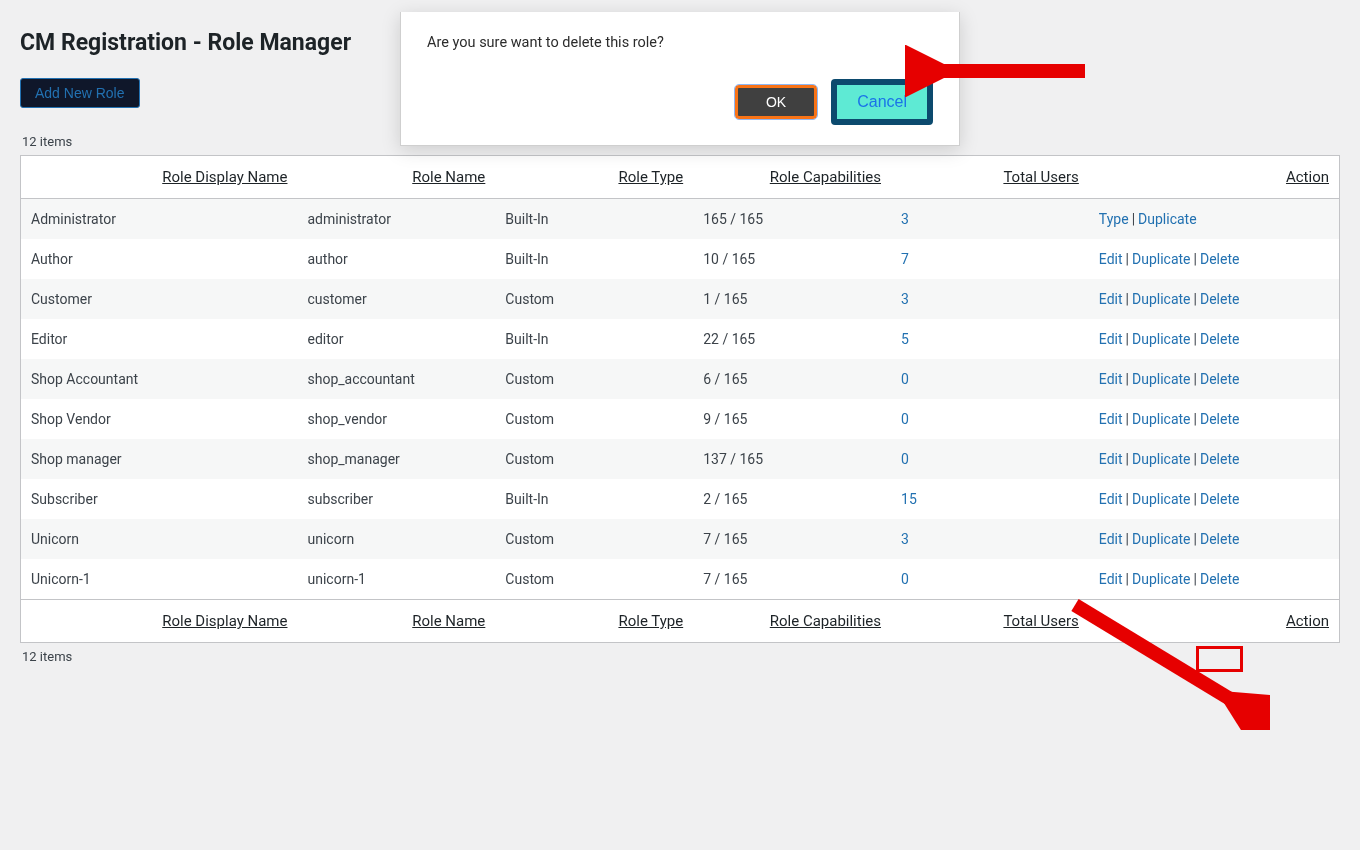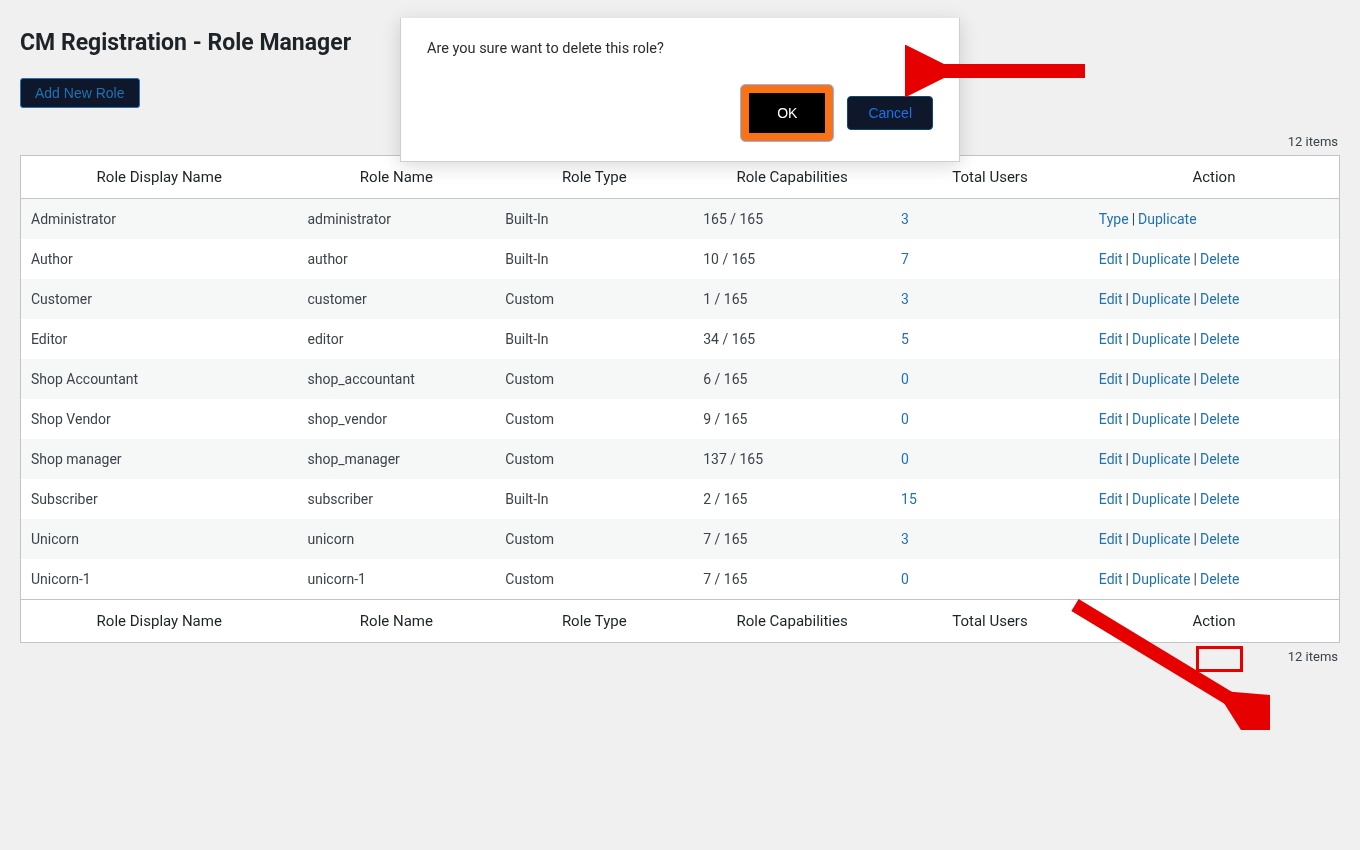--- a/index.html
+++ b/index.html
@@ -28,39 +28,39 @@
     background: #0f172a;
     border: 1px solid #2271b1;
     color: #2271b1;
     padding: 6px 14px;
     font-size: 14px;
     border-radius: 3px;
     cursor: pointer;
     margin-bottom: 20px;
   }
   .items-top, .items-bottom {
-    text-align: right;
     color: #3c434a;
     font-size: 13px;
     padding: 6px 2px;
   }
   table.roles {
     width: 100%;
     border-collapse: collapse;
     background: #fff;
     border: 1px solid #c3c4c7;
   }
   table.roles thead th,
   table.roles tfoot th {
-    text-align: center;
+    text-align: right;
     font-weight: 400;
     color: #1d2327;
     padding: 12px 10px;
     border-bottom: 1px solid #c3c4c7;
     font-size: 15px;
+    text-decoration: underline;
   }
   table.roles tfoot th {
     border-top: 1px solid #c3c4c7;
     border-bottom: none;
   }
   table.roles tbody td {
     padding: 12px 10px;
     font-size: 14px;
     color: #3c434a;
     vertical-align: middle;
@@ -76,56 +76,56 @@
   .col-display { width: 21%; }
   .col-name { width: 15%; }
   .col-type { width: 15%; }
   .col-caps { width: 15%; }
   .col-users { width: 15%; }
   .col-action { width: 19%; }
 
   
   .dialog {
     position: absolute;
-    top: 18px;
+    top: 12px;
     left: 50%;
     transform: translateX(-50%);
     width: 560px;
     background: #fff;
     border: 1px solid #cfcfcf;
     border-top: none;
     box-shadow: 0 4px 18px rgba(0,0,0,0.15);
     padding: 22px 26px 20px 26px;
     z-index: 50;
   }
   .dialog-text {
     font-size: 14.5px;
     color: #2c2c2c;
     margin-bottom: 28px;
   }
   .dialog-buttons {
     text-align: right;
   }
   .btn-ok {
-    background: #000000;
+    background: #404040;
     color: #fff;
-    border: 8px solid #f97316;
+    border: 3px solid #f97316;
     outline: 1px solid #8eb7f4;
-    padding: 12px 28px;
+    padding: 6px 28px;
     font-size: 14px;
     border-radius: 4px;
     cursor: pointer;
     margin-right: 10px;
   }
   .btn-cancel {
-    background: #0f172a;
+    background: #5eead4;
     color: #1a73e8;
-    border: 1px solid #0c4a6e;
+    border: 6px solid #0c4a6e;
     padding: 8px 20px;
-    font-size: 14px;
+    font-size: 16px;
     border-radius: 4px;
     cursor: pointer;
   }
   
   .arrow {
     position: absolute;
     z-index: 60;
   }
   .arrow svg { display: block; }
   .highlight-box {
@@ -177,21 +177,21 @@
           <td>customer</td>
           <td>Custom</td>
           <td>1 / 165</td>
           <td><span class="link">3</span></td>
           <td><span class="link">Edit</span><span class="sep">|</span><span class="link">Duplicate</span><span class="sep">|</span><span class="link">Delete</span></td>
         </tr>
         <tr>
           <td>Editor</td>
           <td>editor</td>
           <td>Built-In</td>
-          <td>34 / 165</td>
+          <td>22 / 165</td>
           <td><span class="link">5</span></td>
           <td><span class="link">Edit</span><span class="sep">|</span><span class="link">Duplicate</span><span class="sep">|</span><span class="link">Delete</span></td>
         </tr>
         <tr>
           <td>Shop Accountant</td>
           <td>shop_accountant</td>
           <td>Custom</td>
           <td>6 / 165</td>
           <td><span class="link">0</span></td>
           <td><span class="link">Edit</span><span class="sep">|</span><span class="link">Duplicate</span><span class="sep">|</span><span class="link">Delete</span></td>

